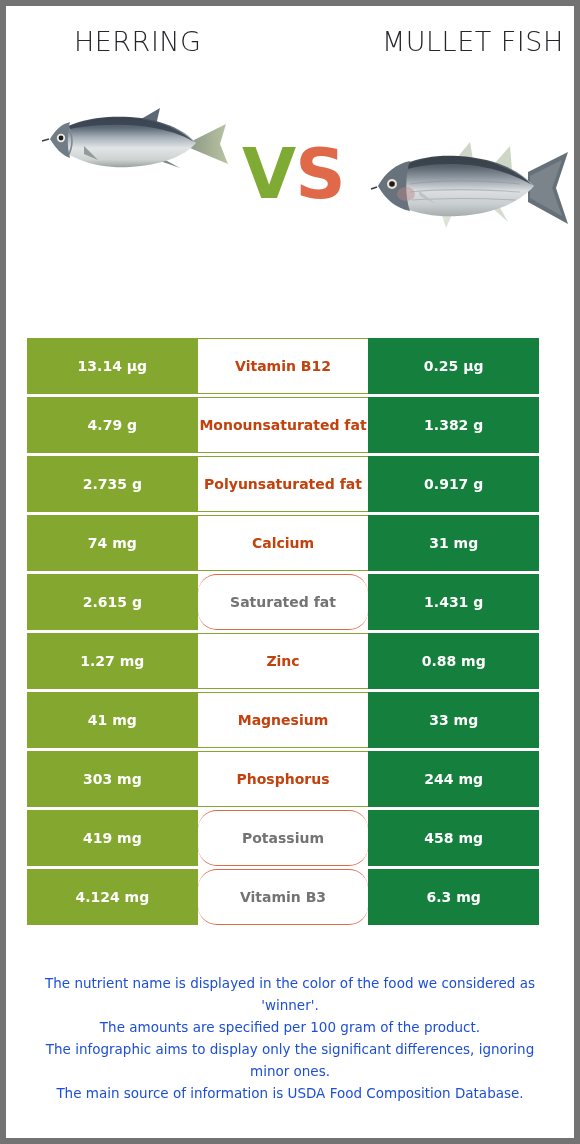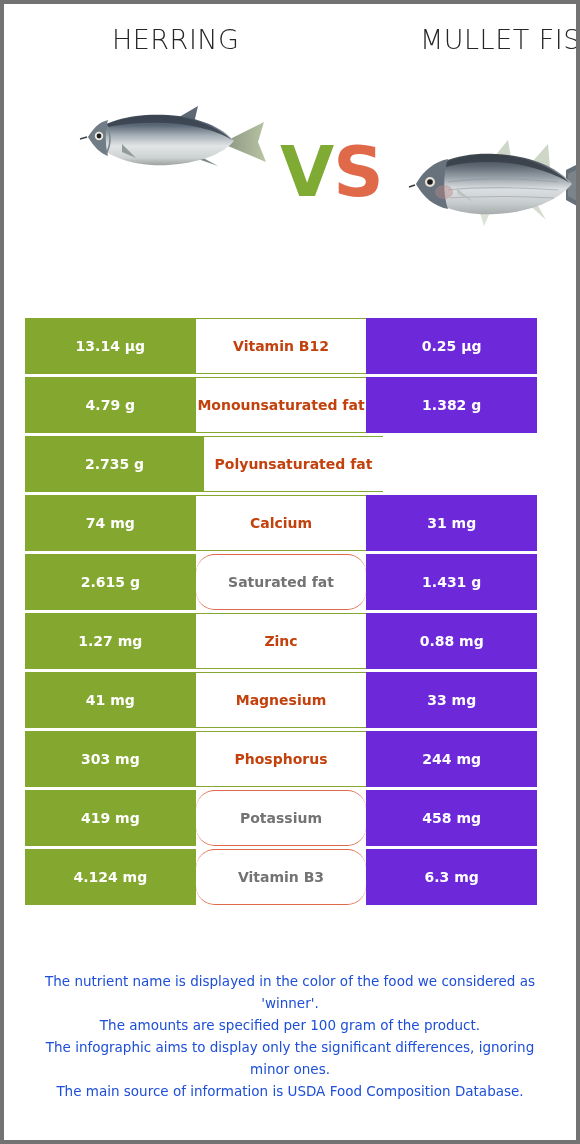--- a/index.html
+++ b/index.html
@@ -9,24 +9,23 @@
   }
   body {
     font-family: "Liberation Sans", "DejaVu Sans", sans-serif;
   }
 
   .page {
     position: relative;
     width: 580px;
     height: 1144px;
     background: #ffffff;
-    border: 4px solid #737373;
+    border: 6px solid #737373;
     box-sizing: border-box;
     overflow: hidden;
-    padding-left: 40px;
   }
 
   
   .header {
     position: relative;
     height: 300px;
   }
   .food-title {
     position: absolute;
     top: 20px;
@@ -56,42 +55,42 @@
 
   
   .fish-art { position: absolute; }
   .fish-left  { left: 34px;  top: 92px;  width: 196px; height: 112px; }
   .fish-right { left: 364px; top: 128px; width: 202px; height: 110px; }
 
   
   .table {
     position: absolute;
     left: 21px;
-    top: 314px;
+    top: 332px;
     width: 512px;
   }
   .row {
     display: flex;
     height: 56px;
     margin-bottom: 3px;
     align-items: stretch;
   }
   .row:last-child { margin-bottom: 0; }
 
   .cell {
     display: flex;
     align-items: center;
     justify-content: center;
     font-size: 14px;
     font-weight: 600;
     box-sizing: border-box;
     font-family: "DejaVu Sans", "Liberation Sans", sans-serif;
   }
   .cell.left  { width: 179px; color: #ffffff; background: #84a82f; }
-  .cell.right { width: 179px; color: #ffffff; background: #6d28d9; text-align: center; }
+  .cell.right { width: 179px; color: #ffffff; background: #15803d; text-align: center; }
 
   .cell.mid {
     width: 179px;
     background: #ffffff;
     font-size: 14px;
     font-weight: 700;
     border-top: 1px solid transparent;
     border-bottom: 1px solid transparent;
   }
   .cell.mid.win-left  { color: #c2410c; border-color: #84a82f; }
@@ -222,20 +221,21 @@
         <div class="cell right">0.25 µg</div>
       </div>
       <div class="row">
         <div class="cell left">4.79 g</div>
         <div class="cell mid win-left">Monounsaturated fat</div>
         <div class="cell right">1.382 g</div>
       </div>
       <div class="row">
         <div class="cell left">2.735 g</div>
         <div class="cell mid win-left">Polyunsaturated fat</div>
+        <div class="cell right">0.917 g</div>
       </div>
       <div class="row">
         <div class="cell left">74 mg</div>
         <div class="cell mid win-left">Calcium</div>
         <div class="cell right">31 mg</div>
       </div>
       <div class="row">
         <div class="cell left">2.615 g</div>
         <div class="cell mid win-right">Saturated fat</div>
         <div class="cell right">1.431 g</div>

